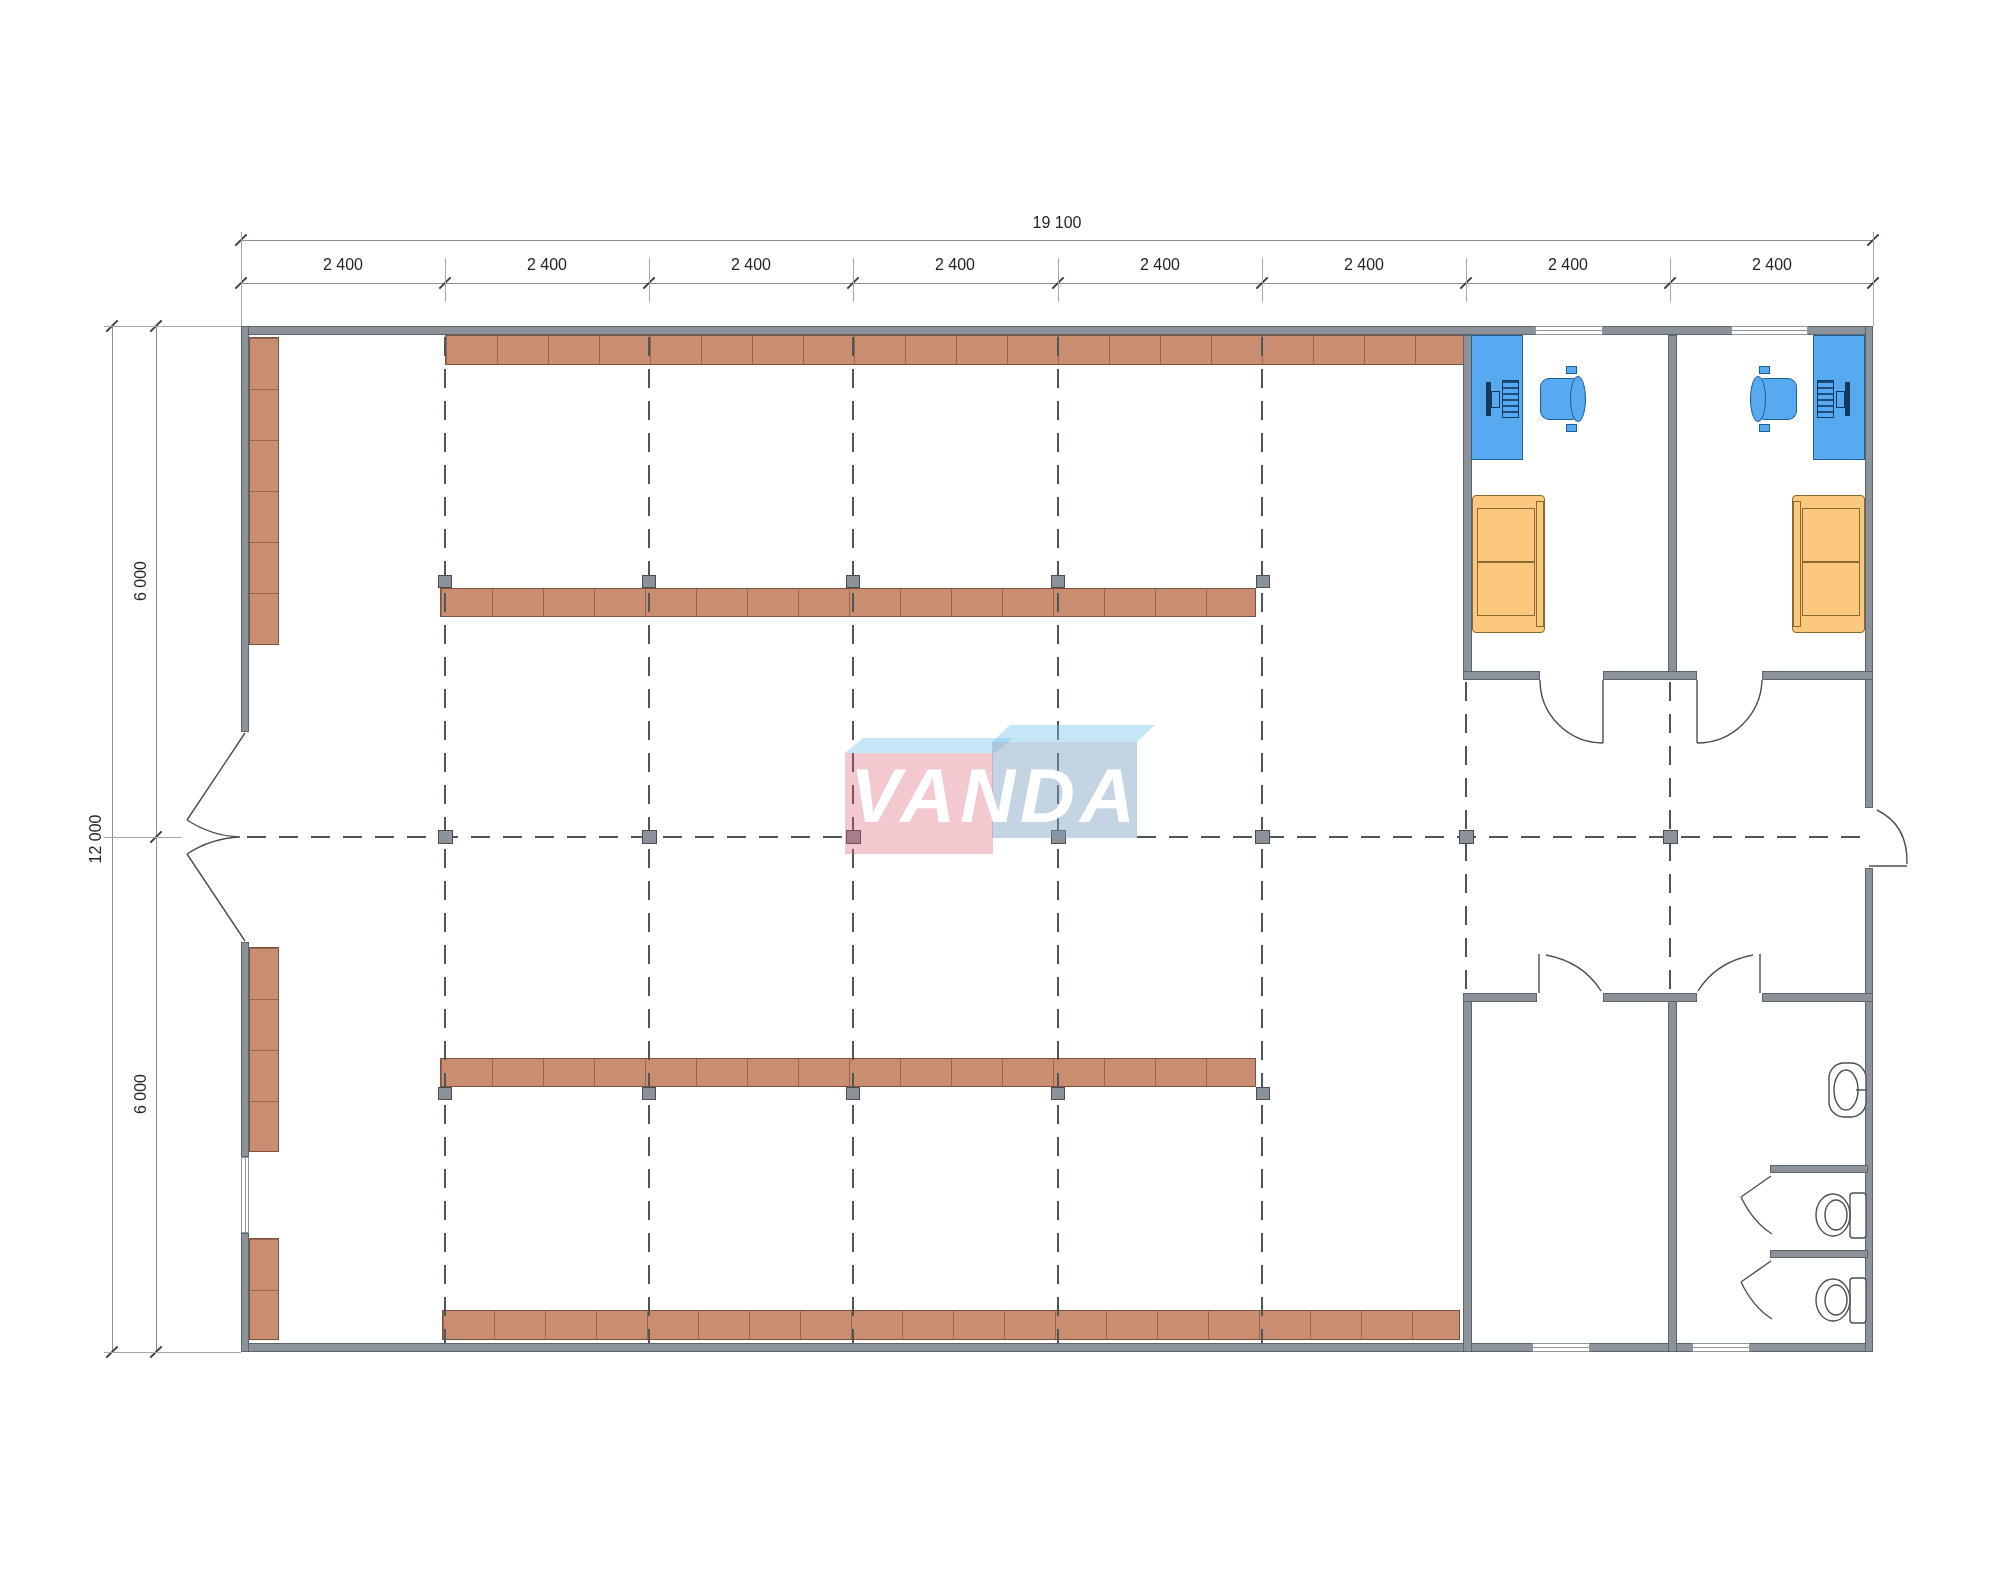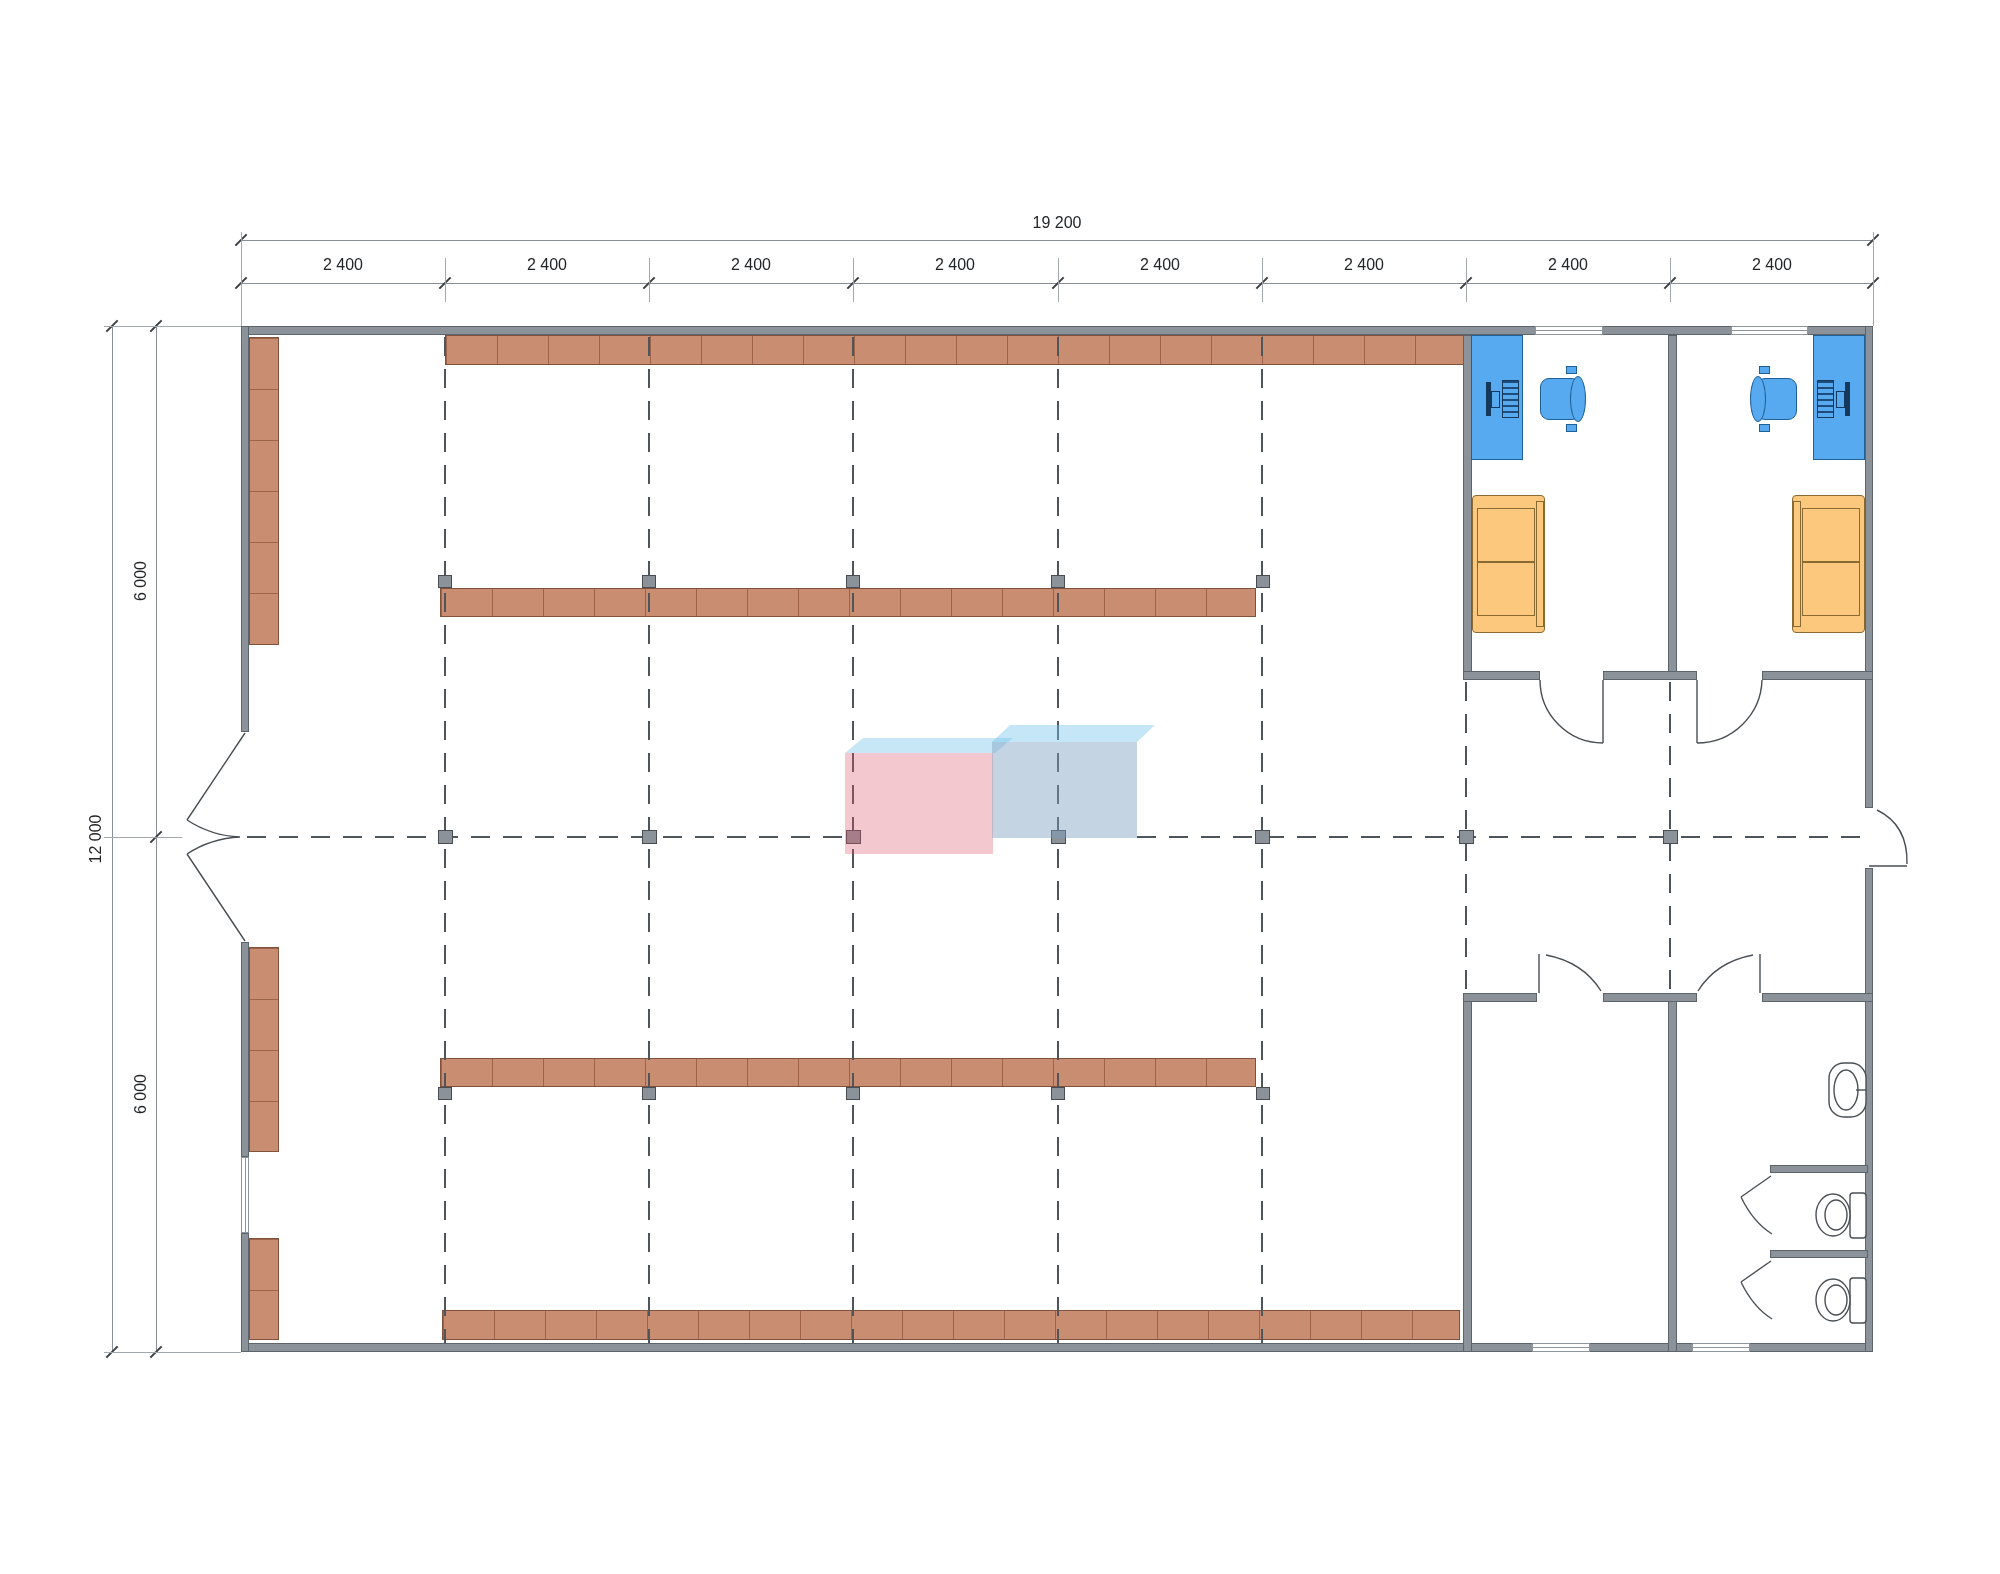--- a/index.html
+++ b/index.html
@@ -41,29 +41,30 @@
 </head>
 <body>
 
 <div id="canvas">
 
   <div class="abs dim" style="left:241px;top:240px;width:1632px;height:1px"></div>
   <div class="abs dim" style="left:241px;top:283px;width:1632px;height:1px"></div>
   <div class="abs dim" style="left:112px;top:326px;width:1px;height:1026px"></div>
   <div class="abs dim" style="left:156px;top:326px;width:1px;height:1026px"></div>
 
-  <div class="abs dimtext" style="left:977px;top:214px;width:160px">19 200</div>
+  <div class="abs dimtext" style="left:977px;top:214px;width:160px">19 100</div>
   <div class="abs dimtext rot" style="left:37px;top:829px;width:120px;height:20px">12 000</div>
   <div class="abs dimtext rot" style="left:82px;top:571px;width:120px;height:20px">6 000</div>
   <div class="abs dimtext rot" style="left:82px;top:1084px;width:120px;height:20px">6 000</div>
 
   <div class="abs logo-box" style="left:845px;top:738px;width:168px;height:15px;background:rgba(115,195,235,0.40);clip-path:polygon(0px 15px,150px 15px,168px 0px,18px 0px)"></div>
   <div class="abs logo-box" style="left:845px;top:753px;width:148px;height:101px;background:rgba(222,85,105,0.32)"></div>
   <div class="abs logo-box" style="left:992px;top:725px;width:163px;height:17px;background:rgba(115,195,235,0.42);clip-path:polygon(0px 17px,145px 17px,163px 0px,18px 0px)"></div>
   <div class="abs logo-box" style="left:992px;top:742px;width:145px;height:96px;background:rgba(126,160,191,0.45)"></div>
+  <div class="abs logo-text" style="left:795px;top:756px;width:400px;height:80px">VANDA</div>
 
   <svg class="overlay" width="2000" height="1574">
     <g stroke="#4a4f54" stroke-width="1.4" fill="none">
       <path d="M245,733 L187,820 M187,820 A105 105 0 0 0 240,837 M245,941 L187,854 M187,854 A105 105 0 0 1 240,837"></path>
       <path d="M1603,680 L1603,743 M1540,680 A63 63 0 0 0 1603,743"></path>
       <path d="M1697,680 L1697,743 M1762,680 A65 65 0 0 1 1697,743"></path>
       <path d="M1539,993 L1539,954 M1546,955 Q1583,962 1601,991"></path>
       <path d="M1760,993 L1760,954 M1753,955 Q1716,962 1698,991"></path>
       <path d="M1869,866 L1907,866 M1877,810 Q1908,825 1907,864"></path>
       <path d="M1771,1176 L1741,1197 M1741,1197 Q1753,1222 1772,1234"></path>

